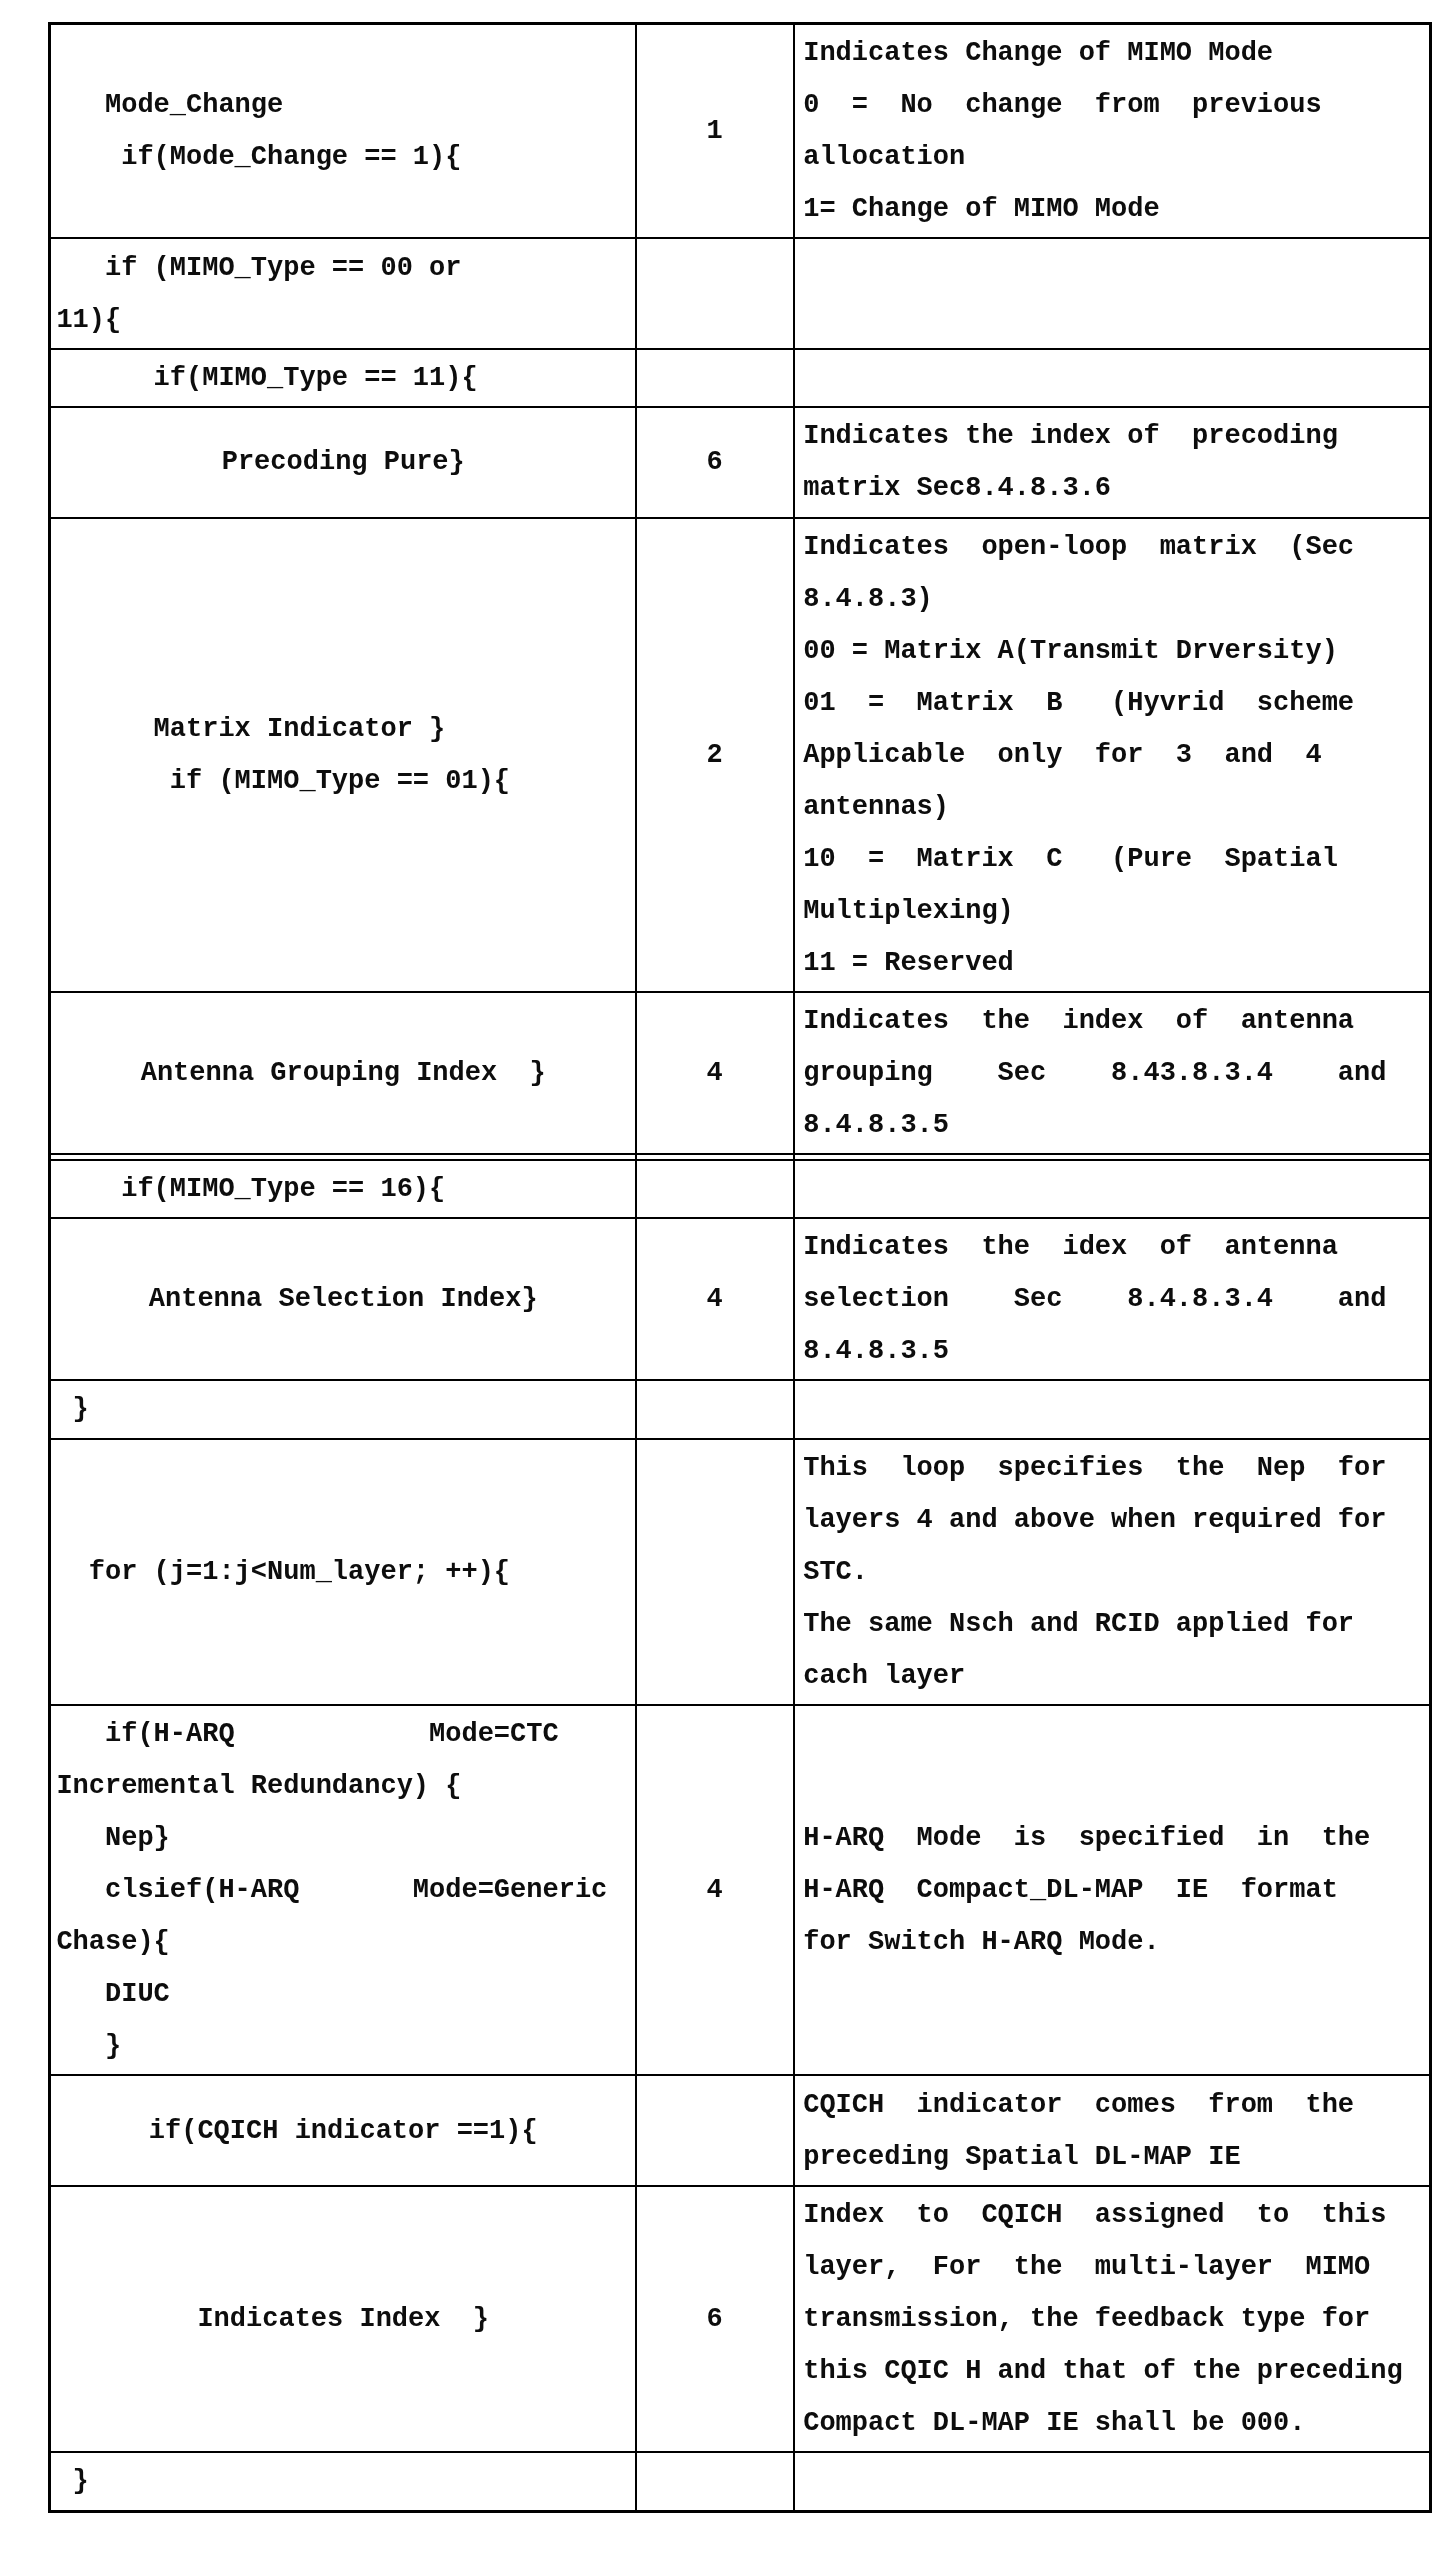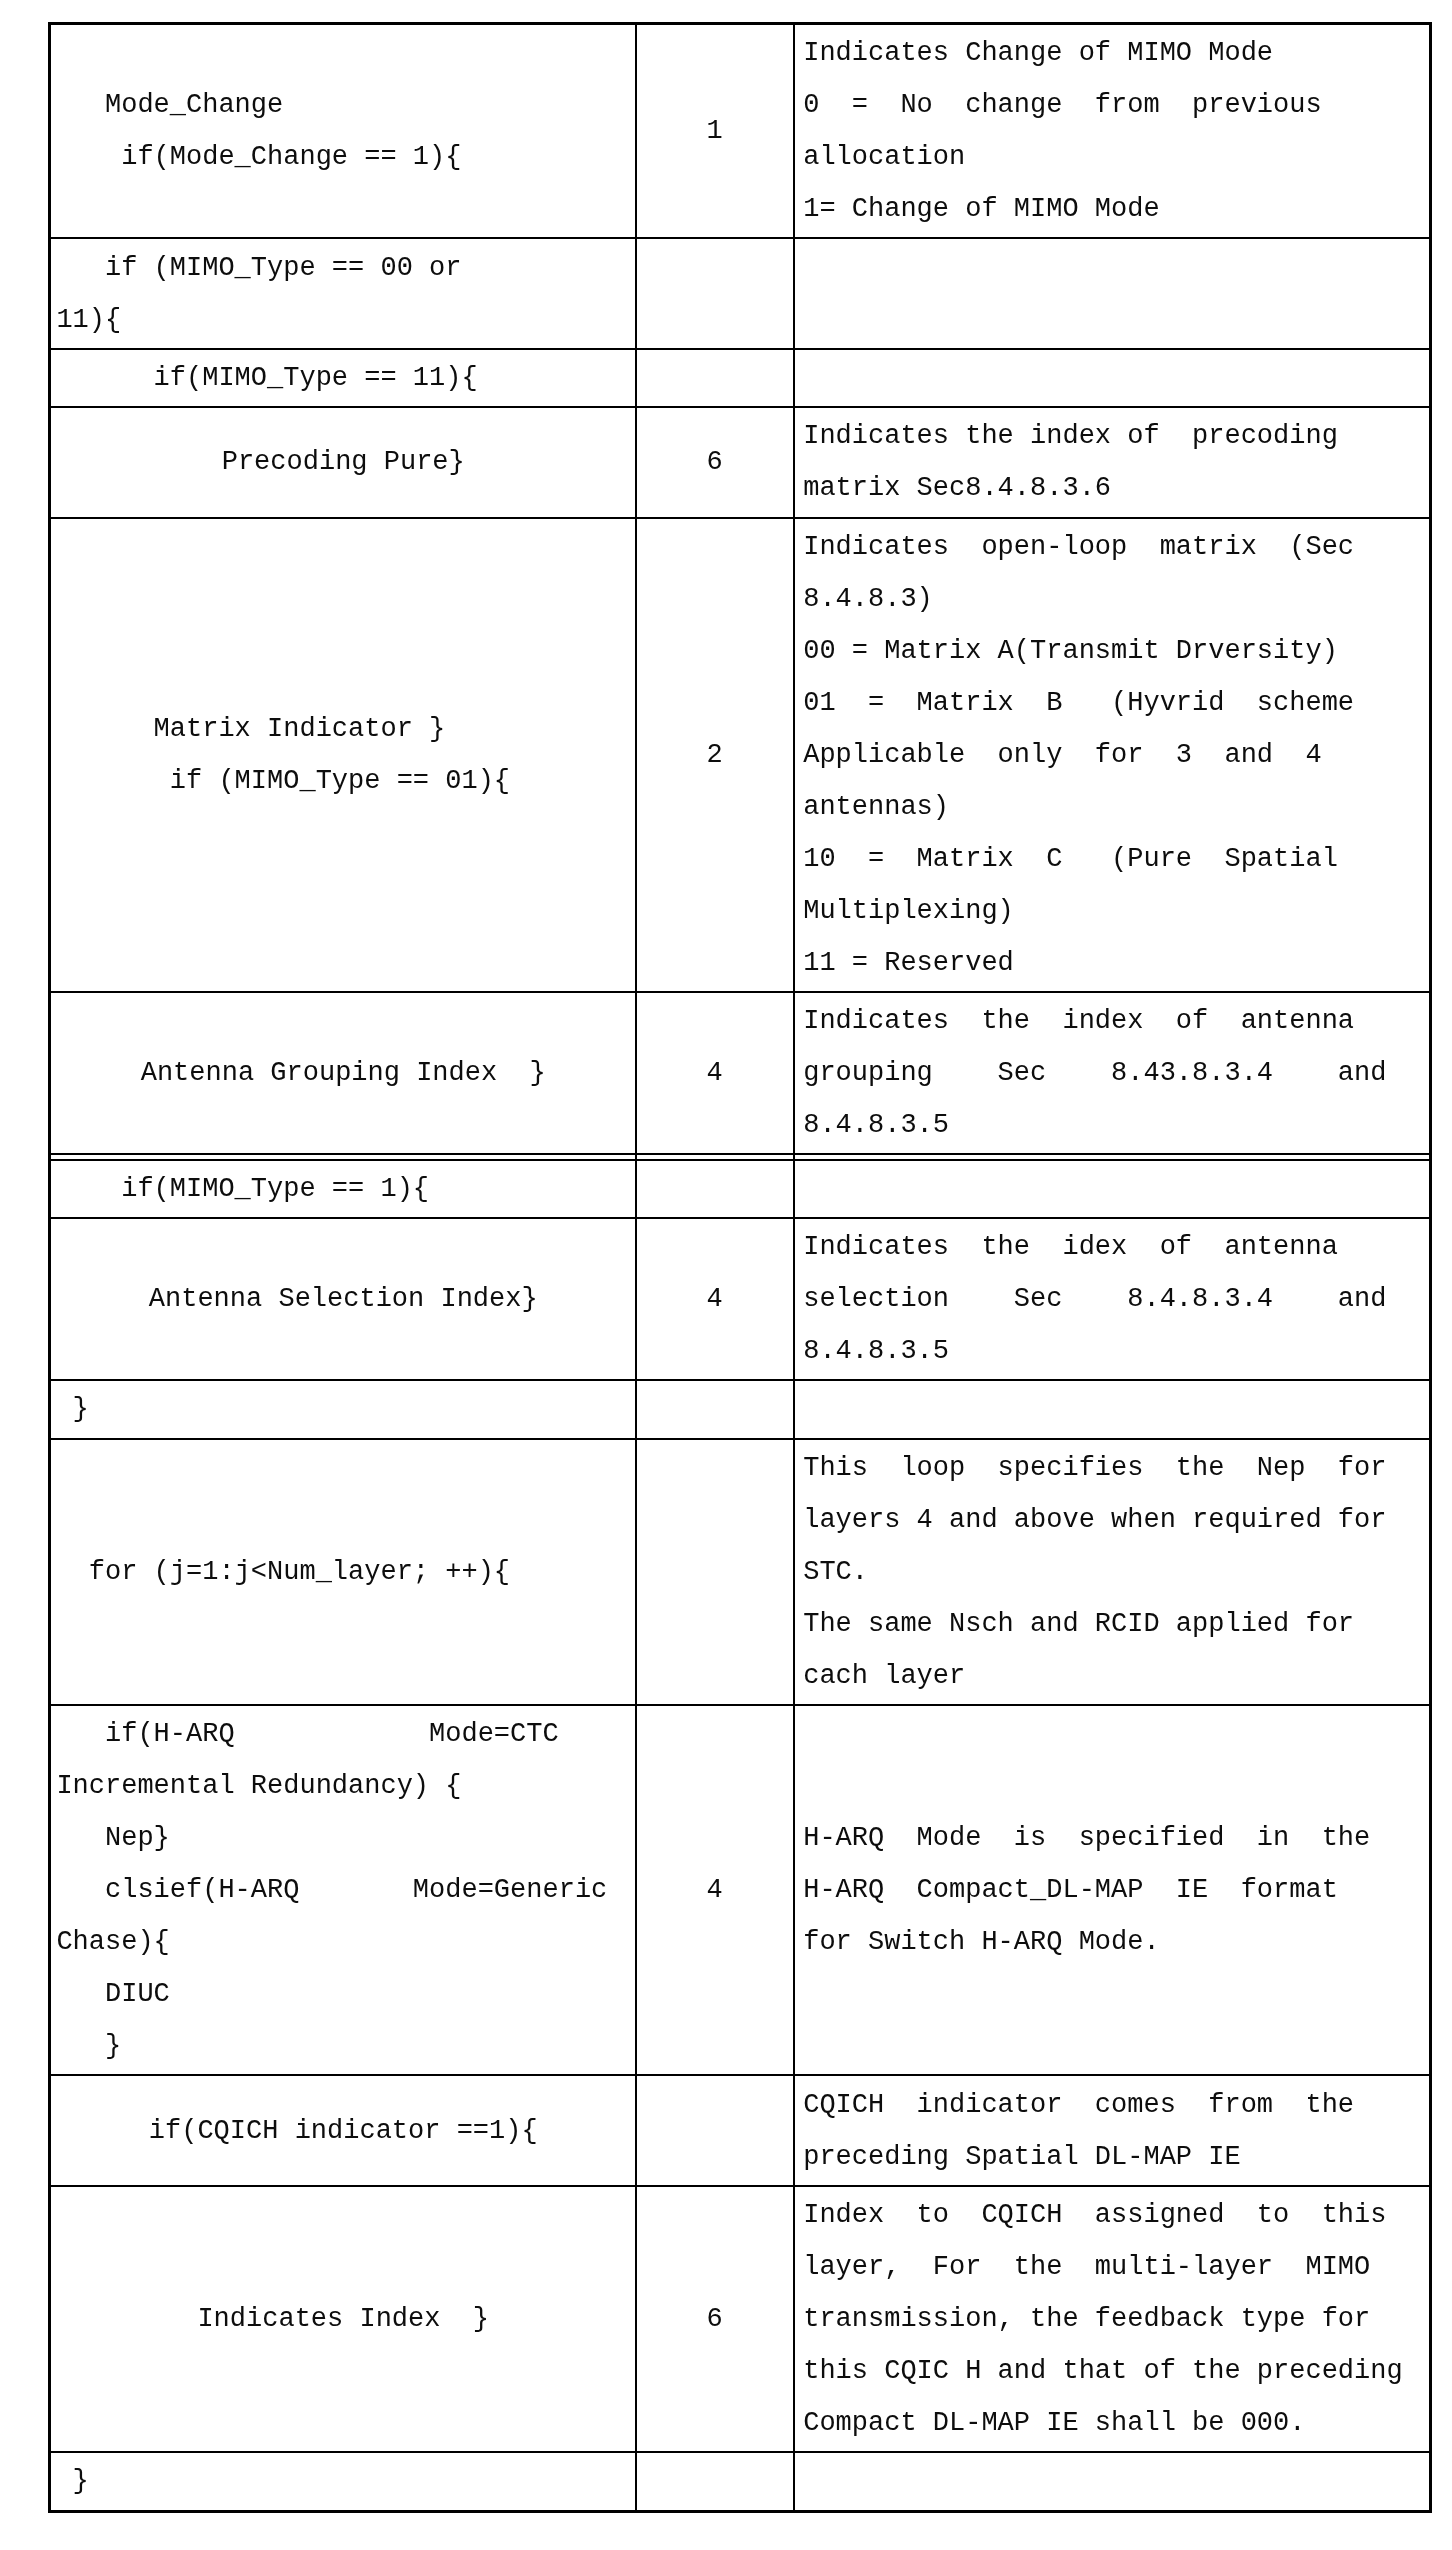--- a/index.html
+++ b/index.html
@@ -28,21 +28,21 @@
     border: 3.3px solid #000000;
   }
   col.c1 { width: 586px; }
   col.c2 { width: 158px; }
   col.c3 { width: 637px; }
   td {
     border: 2.2px solid #000000;
     vertical-align: middle;
     font-size: 27px;
     line-height: 52px;
-    font-weight: normal;
+    font-weight: bold;
     color: #0d0d0d;
   }
   td.syntax {
     white-space: pre-wrap;
     text-align: left;
     padding: 2.2px 4.4px 2.2px 5.4px;
     word-break: break-word;
   }
   td.syntax.center {
     text-align: center;
@@ -121,21 +121,21 @@
         <td class="notes">Indicates  the  index  of  antenna
 grouping    Sec    8.43.8.3.4    and
 8.4.8.3.5</td>
       </tr>
       <tr class="gap-row">
         <td class="syntax"></td>
         <td class="size"></td>
         <td class="notes"></td>
       </tr>
       <tr>
-        <td class="syntax">    if(MIMO_Type == 1){</td>
+        <td class="syntax">    if(MIMO_Type == 16){</td>
         <td class="size"></td>
         <td class="notes"></td>
       </tr>
       <tr>
         <td class="syntax center">Antenna Selection Index}</td>
         <td class="size">4</td>
         <td class="notes">Indicates  the  idex  of  antenna
 selection    Sec    8.4.8.3.4    and
 8.4.8.3.5</td>
       </tr>

